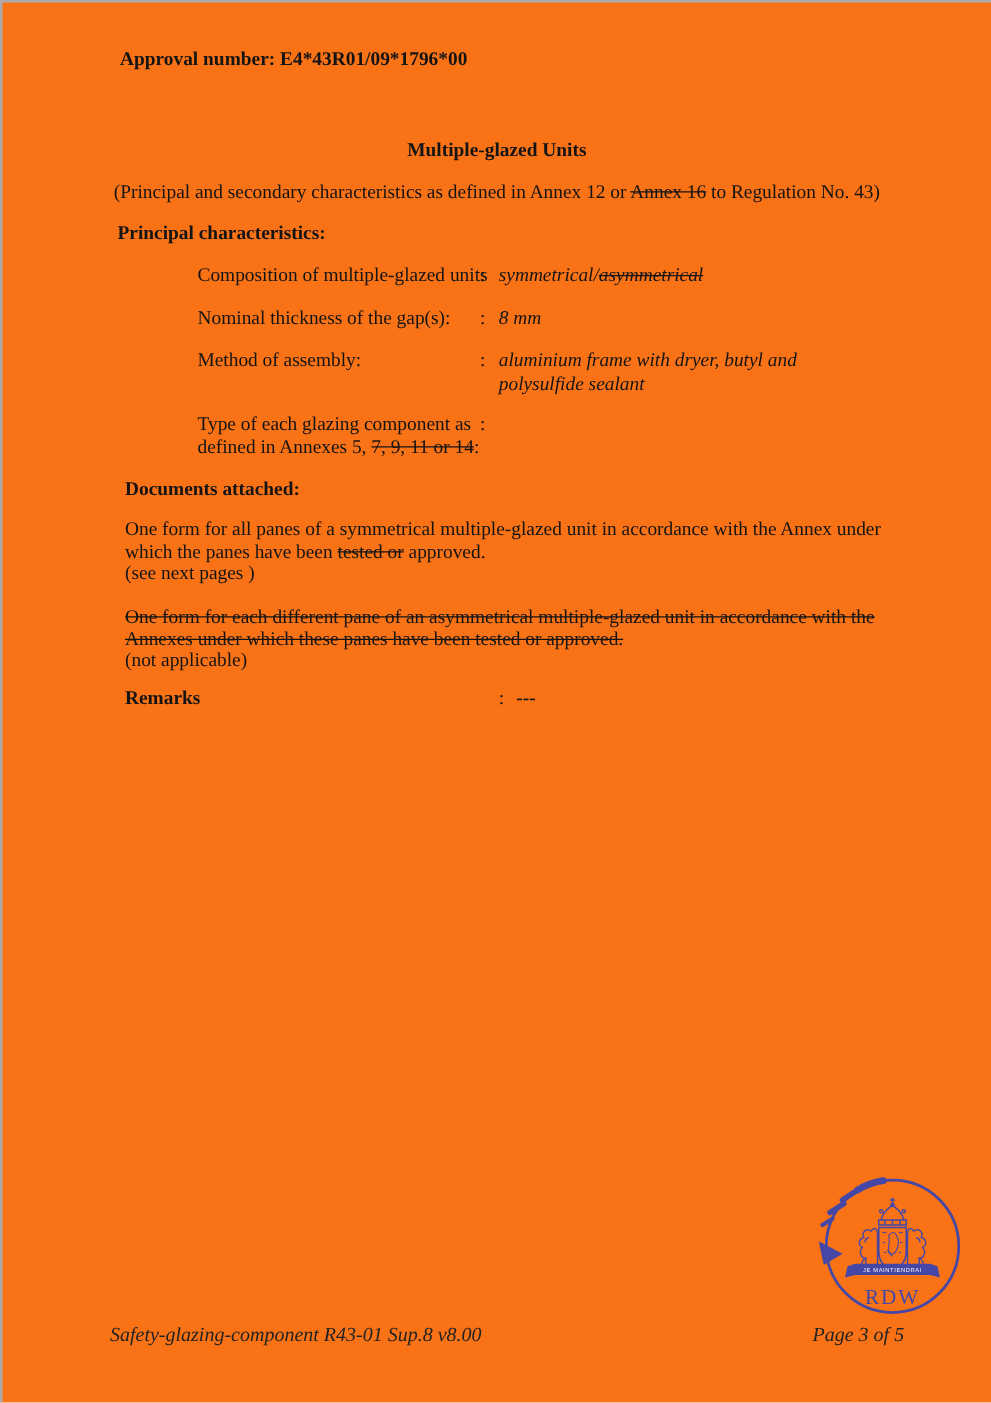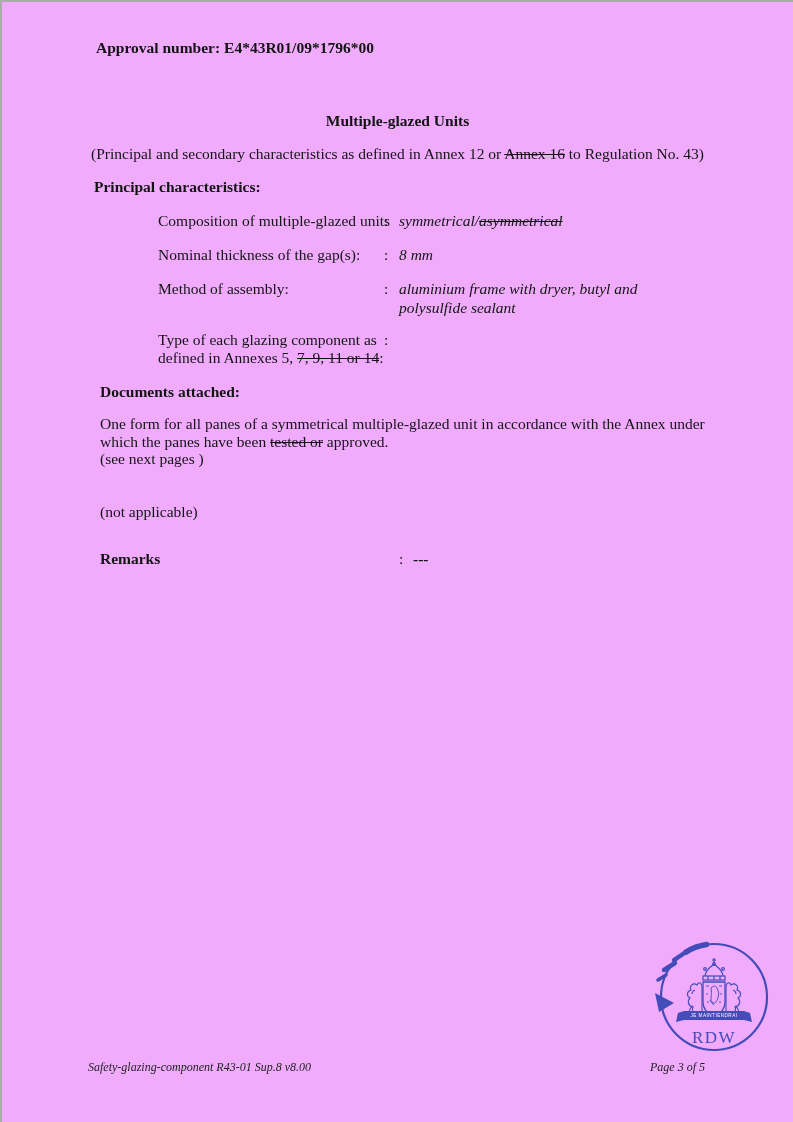--- a/index.html
+++ b/index.html
@@ -5,37 +5,37 @@
   :root{
     --stamp-blue:#3644b4;
     --page-border:#ababab;
     --ink:#141414;
   }
   html,body{margin:0;padding:0;background:#ffffff;}
   .page{
     position:relative;
     width:793px;height:1122px;
     box-sizing:border-box;
-    background:#f0abfc;
+    background:#f97316;
     border-top:2px solid var(--page-border);
     border-left:2px solid var(--page-border);
     font-family:"Liberation Serif", serif;
     color:var(--ink);
     font-size:15.5px;
     overflow:hidden;
   }
   .abs{position:absolute;}
   .b{font-weight:bold;}
   .center{left:0;width:100%;text-align:center;}
   .strike{text-decoration:line-through;}
   .multiline{white-space:pre-line;}
   .para{width:612px;line-height:17.6px;}
   .char-label{width:240px;line-height:18px;}
   .char-value{width:306px;line-height:18.5px;font-style:italic;}
-  .footer{font-style:italic;font-size:12px;color:#222;}
+  .footer{font-style:italic;font-size:16px;color:#222;}
   .stamp{opacity:0.92;}
   .stamp text{font-family:"Liberation Serif", serif;}
   .stamp .motto-text{font-family:"Liberation Sans", sans-serif;}
 </style>
 </head>
 <body>
 
 <div class="page">
 
   <div class="abs b" style="left:94px;top:37px;">
@@ -73,21 +73,21 @@
   <div class="abs" style="left:382px;top:329px;">:</div>
 
   <div class="abs b" style="left:98px;top:381px;">Documents attached:</div>
 
   <div class="abs para" style="left:98px;top:413px;">
     <span>One form for all panes of a symmetrical multiple-glazed unit in accordance with the Annex under which the panes have been </span><span class="strike">tested or</span><span> approved.</span><br>
     <span>(see next pages )</span>
   </div>
 
   <div class="abs para" style="left:98px;top:483px;">
-    <br>
+    <span class="strike">One form for each different pane of an asymmetrical multiple-glazed unit in accordance with the Annexes under which these panes have been tested or approved.</span><br>
     <span>(not applicable)</span>
   </div>
 
   <div class="abs b" style="left:98px;top:548px;">Remarks</div>
   <div class="abs" style="left:397px;top:548px;">:</div>
   <div class="abs b" style="left:411px;top:548px;">---</div>
 
   <svg class="abs stamp" style="left:648px;top:930px;" width="130" height="125" viewBox="0 0 130 125">
 
     <circle cx="64" cy="65" r="53" fill="none" stroke="#3644b4" stroke-width="2.2"></circle>

